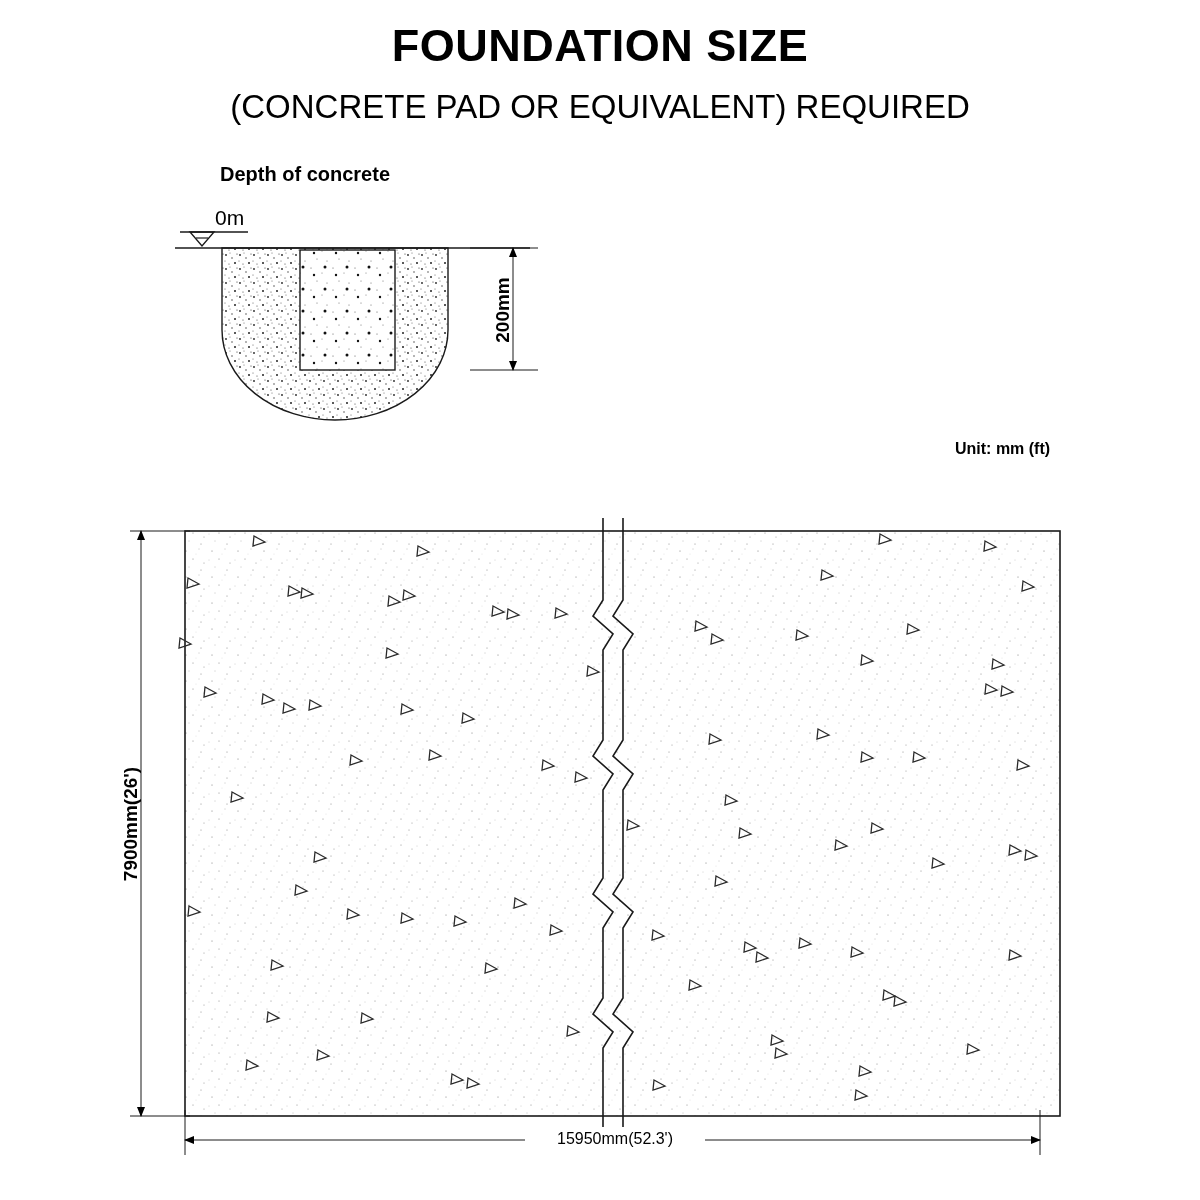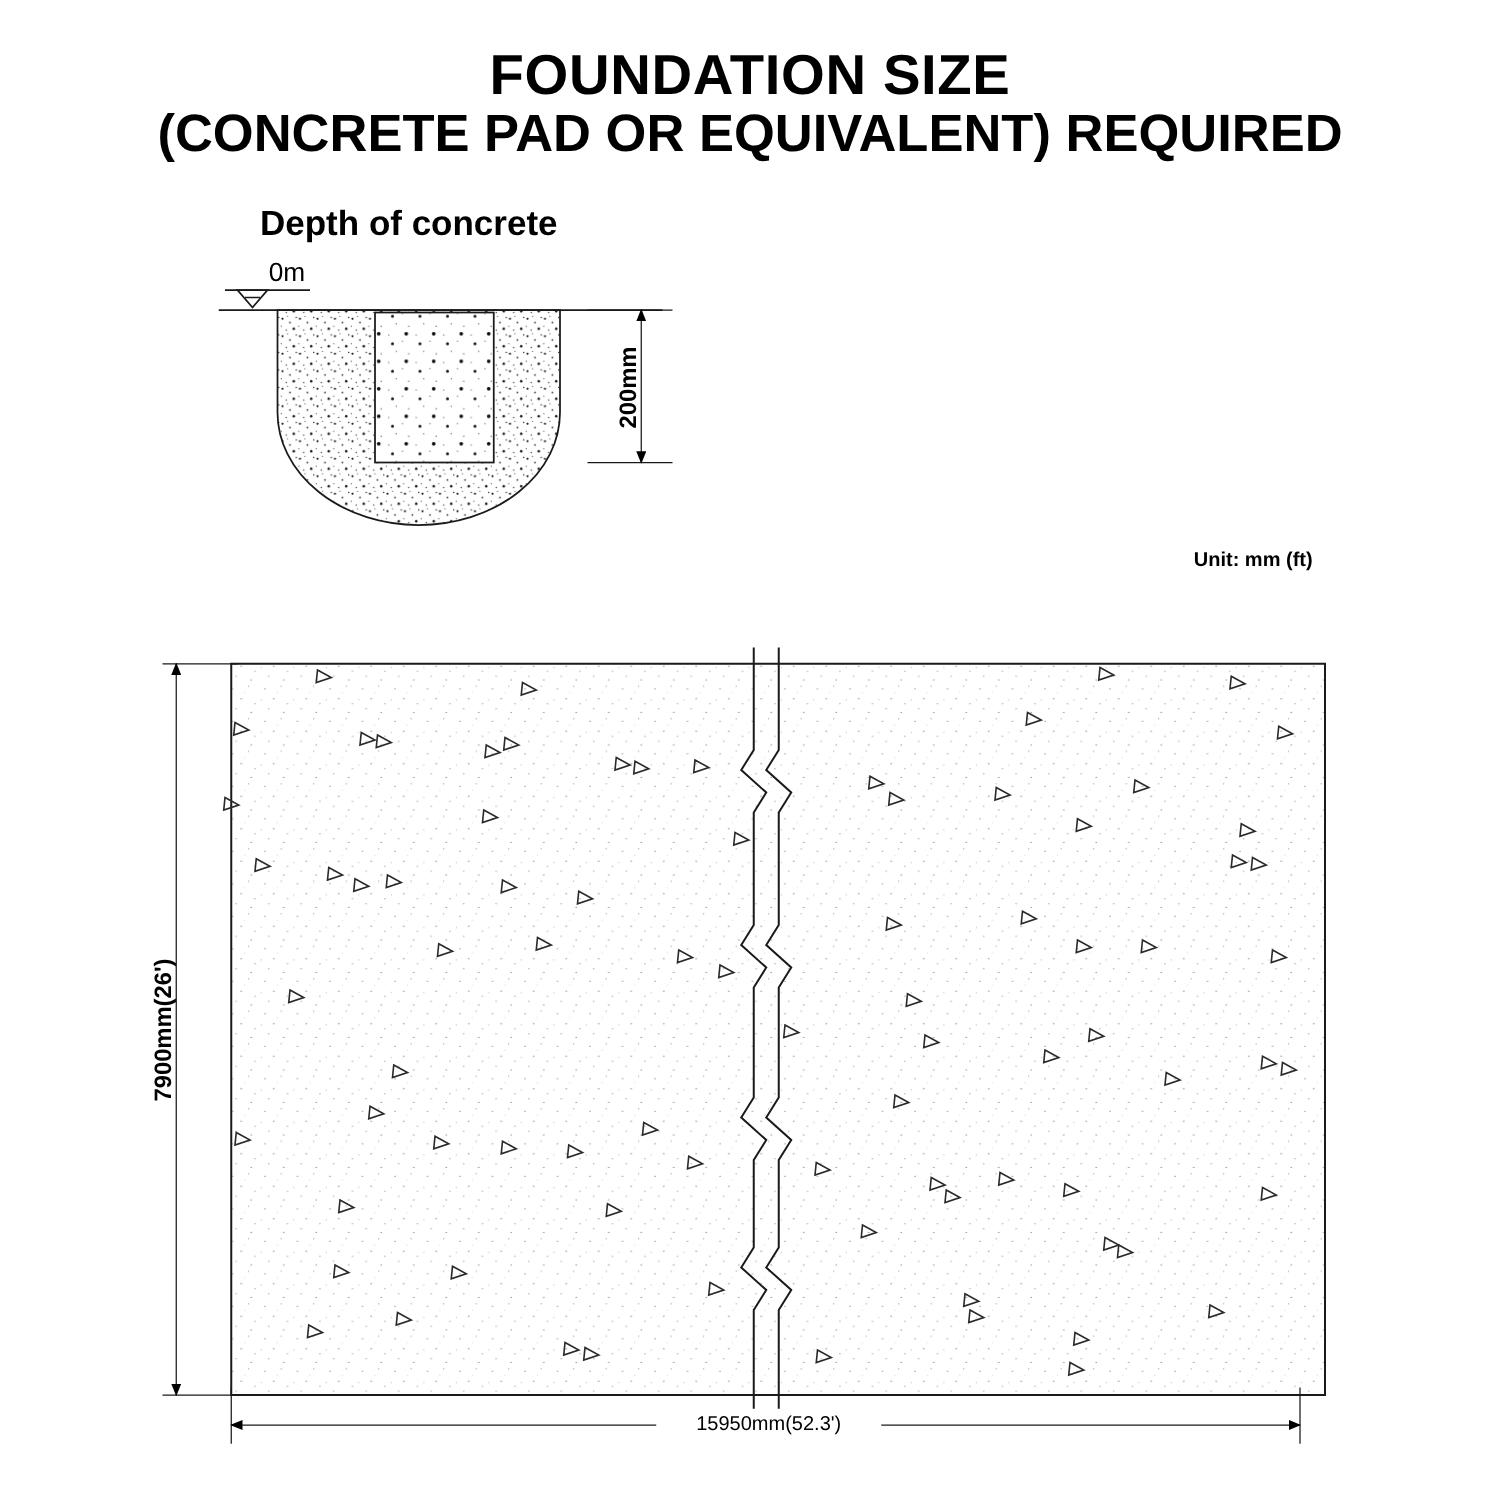--- a/index.html
+++ b/index.html
@@ -12,43 +12,43 @@
     height: 1200px;
     position: relative;
     font-family: "Liberation Sans", sans-serif;
     color: #000000;
     overflow: hidden;
   }
 
   
   #title-block {
     position: absolute;
-    top: 36px;
+    top: 22px;
     left: 0;
     width: 1200px;
     text-align: center;
   }
   #main-title {
     font-size: 45px;
     font-weight: bold;
     letter-spacing: 0.5px;
     line-height: 1.05;
   }
   #sub-title {
-    font-size: 42px;
-    font-weight: bold;
+    font-size: 33px;
+    font-weight: normal;
     line-height: 1.1;
-    margin-top: 1px;
+    margin-top: 20px;
   }
 
   #depth-label {
     position: absolute;
-    left: 208px;
+    left: 220px;
     top: 163px;
-    font-size: 28px;
+    font-size: 20px;
     font-weight: bold;
   }
 
   #unit-label {
     position: absolute;
     left: 955px;
     top: 440px;
     font-size: 16px;
     font-weight: bold;
     text-align: center;

